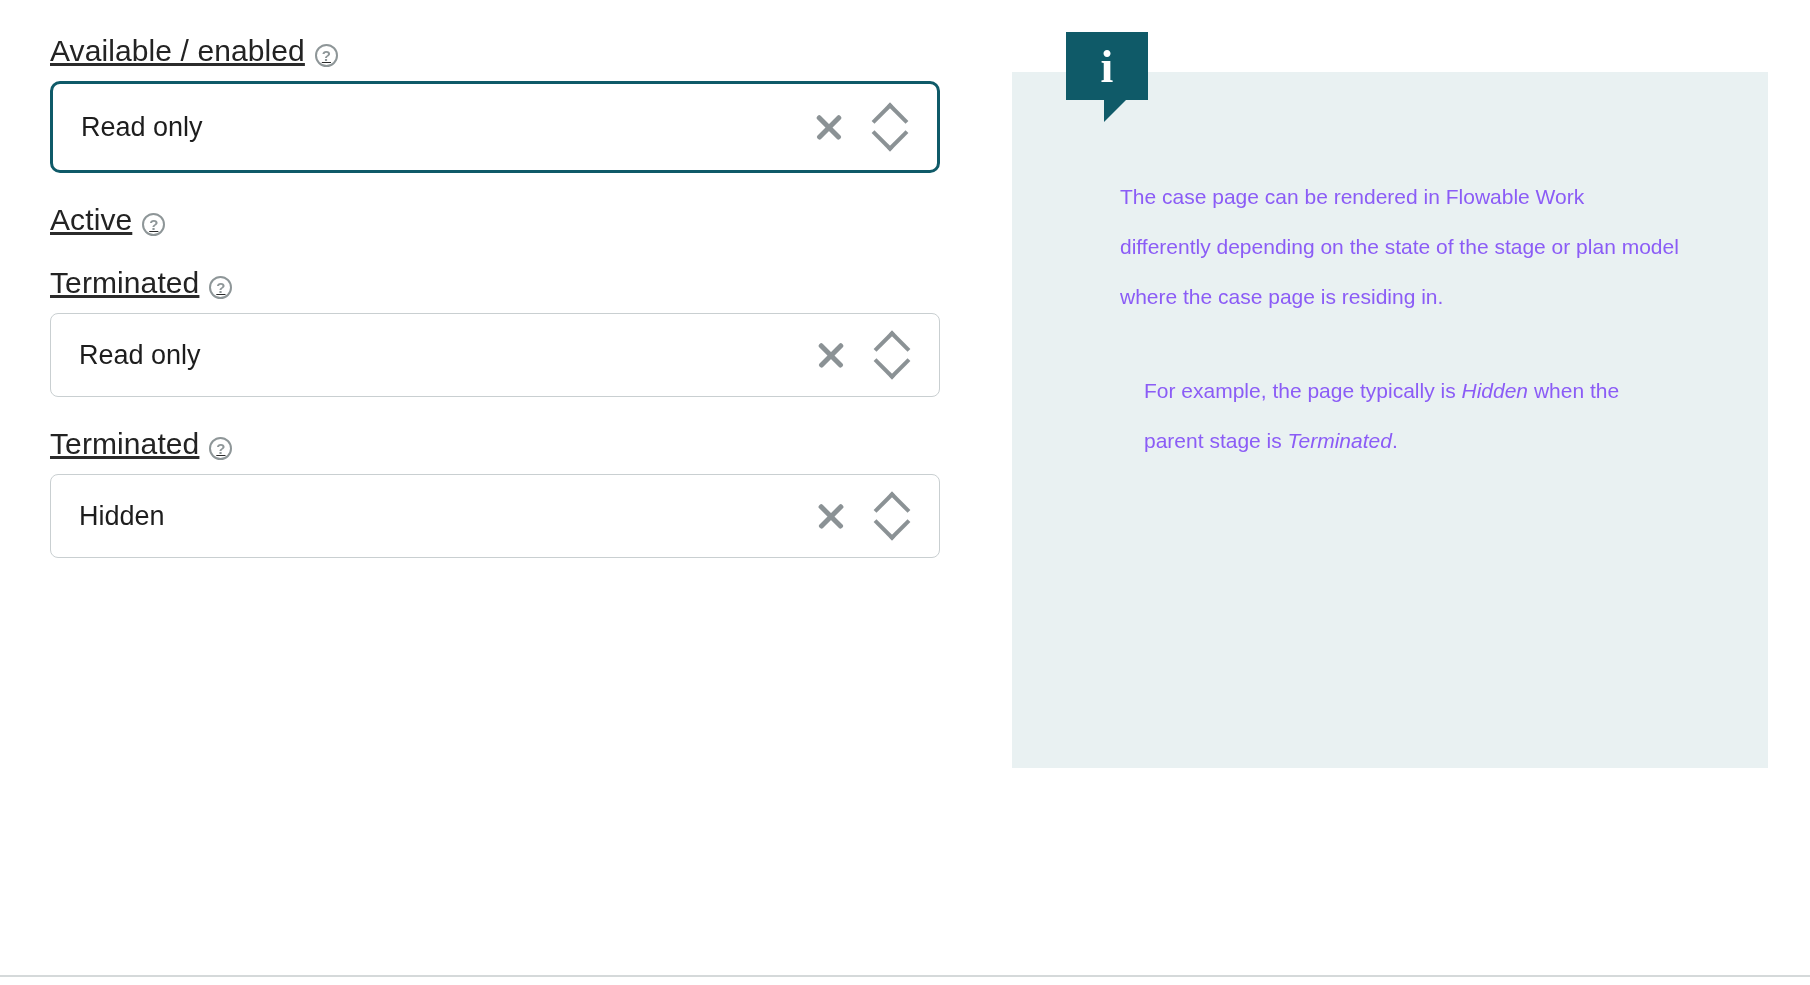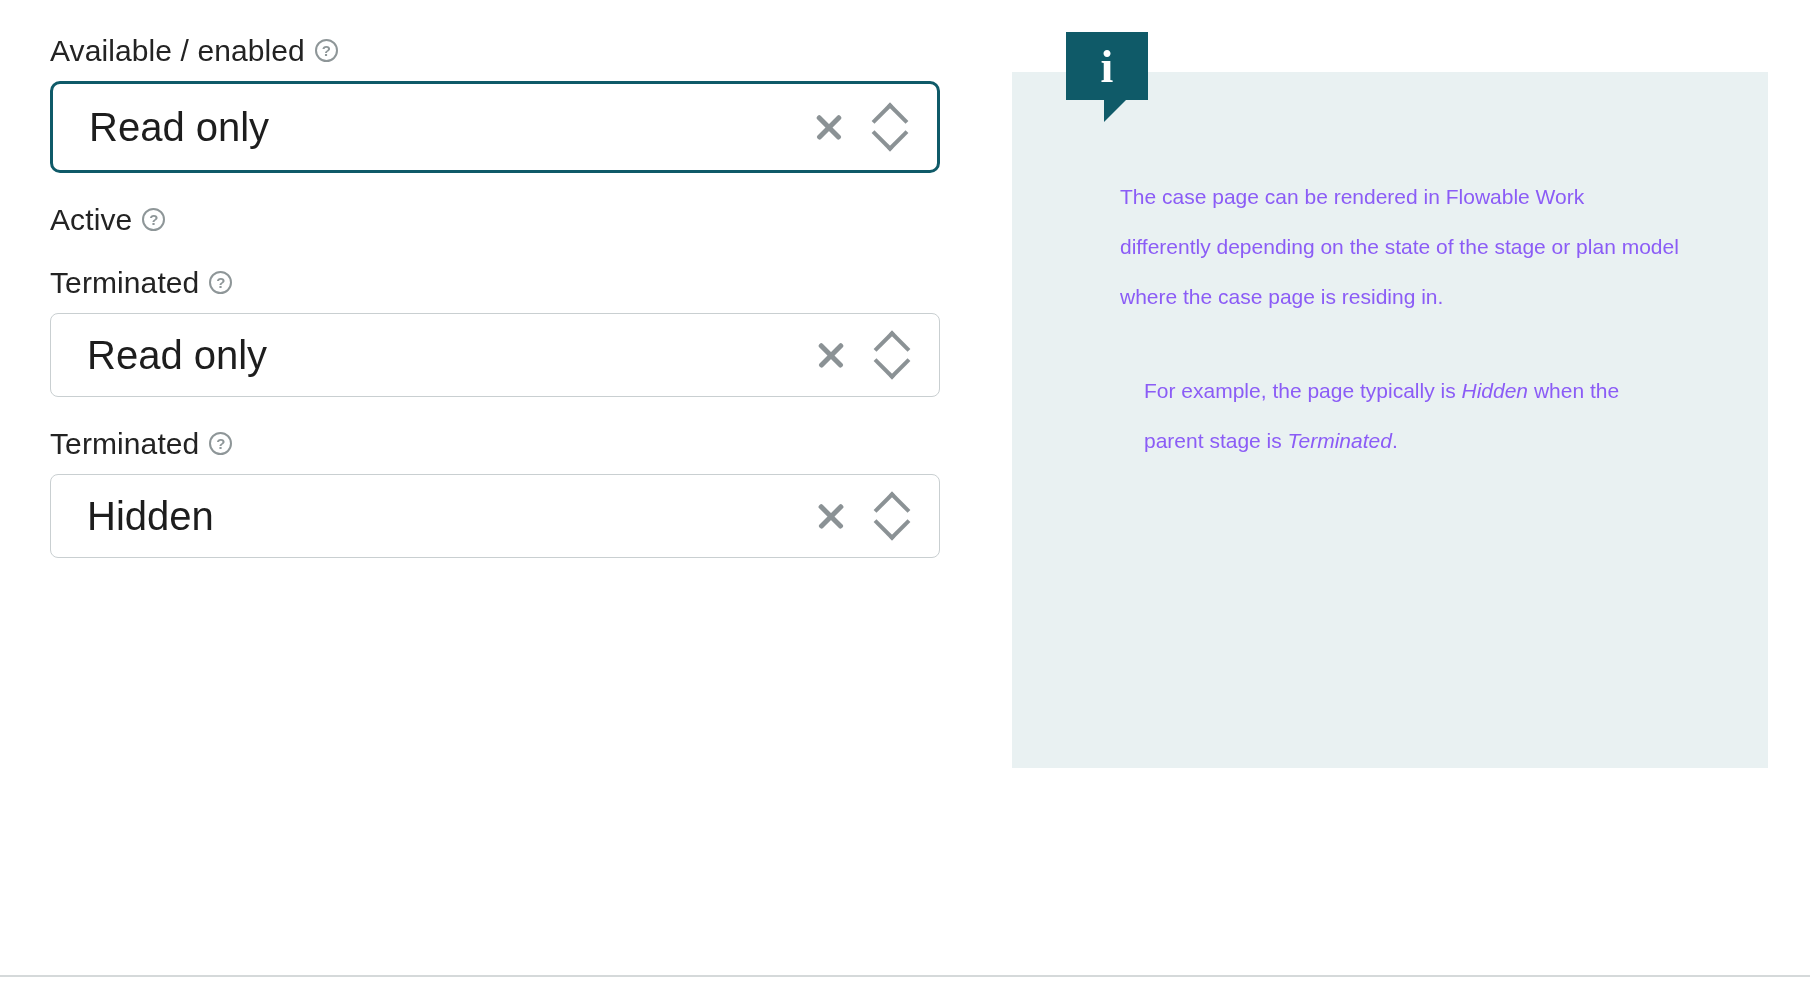--- a/index.html
+++ b/index.html
@@ -26,23 +26,24 @@
     position: absolute;
     left: 50px;
     top: 34px;
     width: 900px;
   }
   .field {
     margin-bottom: 30px;
   }
   .field-label-row {
     display: flex;
-    align-items: center;
+    align-items: flex-end;
     gap: 10px;
     margin-bottom: 14px;
+    text-decoration: underline;
   }
   .field-label {
     font-size: 30px;
     line-height: 1.1;
     color: #232323;
     font-weight: 400;
     letter-spacing: 0.1px;
   }
   .help-icon {
     width: 23px;
@@ -69,23 +70,23 @@
     display: flex;
     align-items: center;
     width: 890px;
   }
   .select-box.focused {
     border: 3px solid #0f5a68;
     border-radius: 10px;
     height: 92px;
   }
   .select-value {
-    font-size: 40px;
+    font-size: 27px;
     color: #1d1d1d;
-    padding-left: 36px;
+    padding-left: 28px;
     flex: 1 1 auto;
     white-space: nowrap;
     overflow: hidden;
     text-overflow: ellipsis;
   }
   .clear-icon {
     width: 40px;
     height: 40px;
     margin-right: 22px;
     flex: 0 0 auto;

